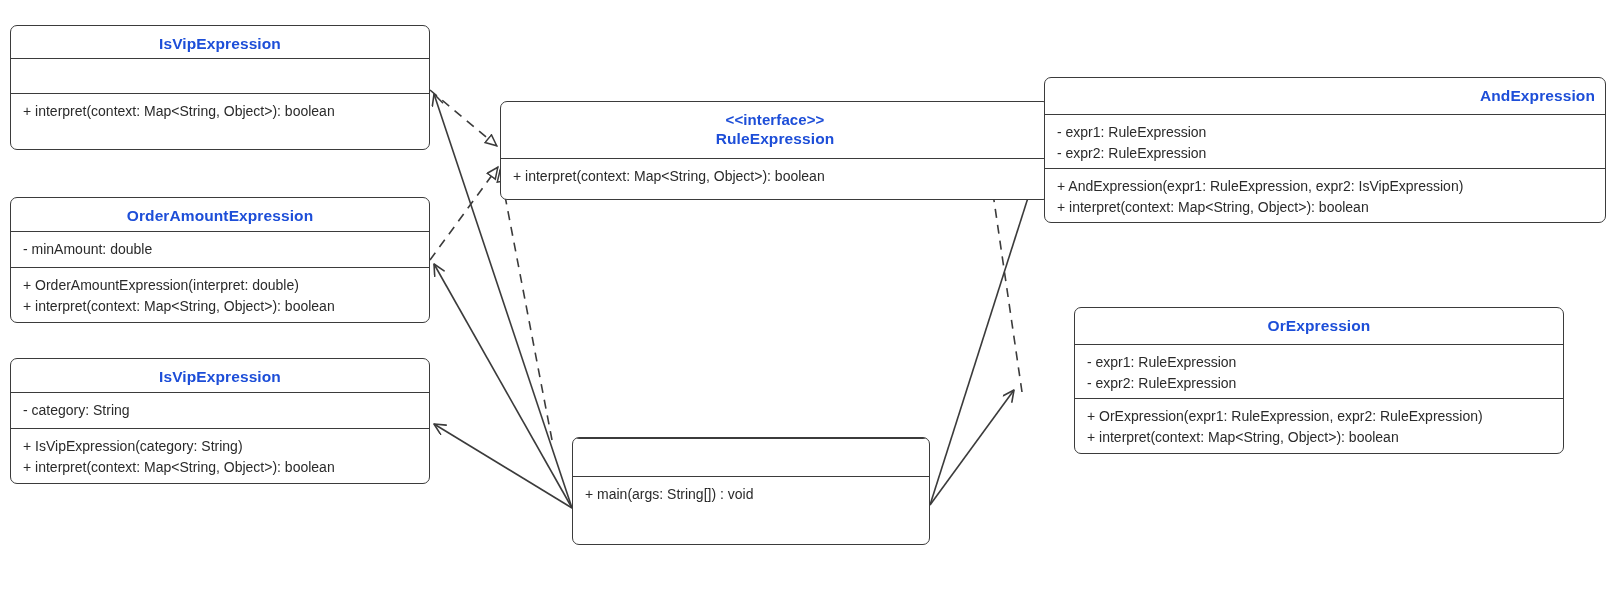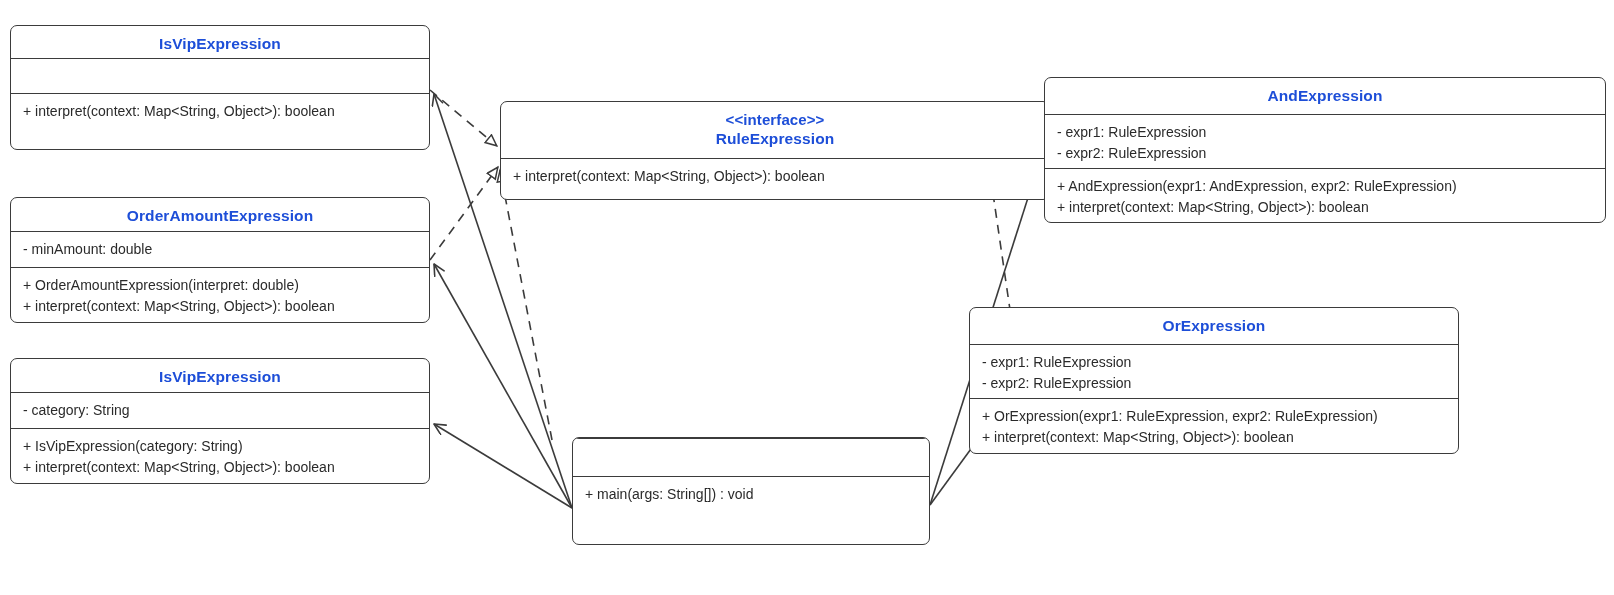--- a/index.html
+++ b/index.html
@@ -138,34 +138,34 @@
       <span class="stereo">&lt;&lt;interface&gt;&gt;</span>
       <span>RuleExpression</span>
     </div>
     <div class="uml-sep"></div>
     <div class="uml-compartment">
       <div class="uml-row">+ interpret(context: Map&lt;String, Object&gt;): boolean</div>
     </div>
   </div>
 
   <div class="umlbox" style="left:1044px; top:77px; width:562px; height:146px;">
-    <div class="uml-title" style="height:36px;">AndExpression</div>
+    <div class="uml-title" style="height:36px;text-align:right;">AndExpression</div>
     <div class="uml-sep"></div>
     <div class="uml-compartment" style="height:53px;">
       <div class="uml-row">- expr1: RuleExpression</div>
       <div class="uml-row">- expr2: RuleExpression</div>
     </div>
     <div class="uml-sep"></div>
     <div class="uml-compartment">
-      <div class="uml-row">+ AndExpression(expr1: AndExpression, expr2: RuleExpression)</div>
+      <div class="uml-row">+ AndExpression(expr1: RuleExpression, expr2: IsVipExpression)</div>
       <div class="uml-row">+ interpret(context: Map&lt;String, Object&gt;): boolean</div>
     </div>
   </div>
 
-  <div class="umlbox" style="left:969px; top:307px; width:490px; height:147px;">
+  <div class="umlbox" style="left:1074px; top:307px; width:490px; height:147px;">
     <div class="uml-title" style="height:36px;">OrExpression</div>
     <div class="uml-sep"></div>
     <div class="uml-compartment" style="height:53px;">
       <div class="uml-row">- expr1: RuleExpression</div>
       <div class="uml-row">- expr2: RuleExpression</div>
     </div>
     <div class="uml-sep"></div>
     <div class="uml-compartment">
       <div class="uml-row">+ OrExpression(expr1: RuleExpression, expr2: RuleExpression)</div>
       <div class="uml-row">+ interpret(context: Map&lt;String, Object&gt;): boolean</div>

